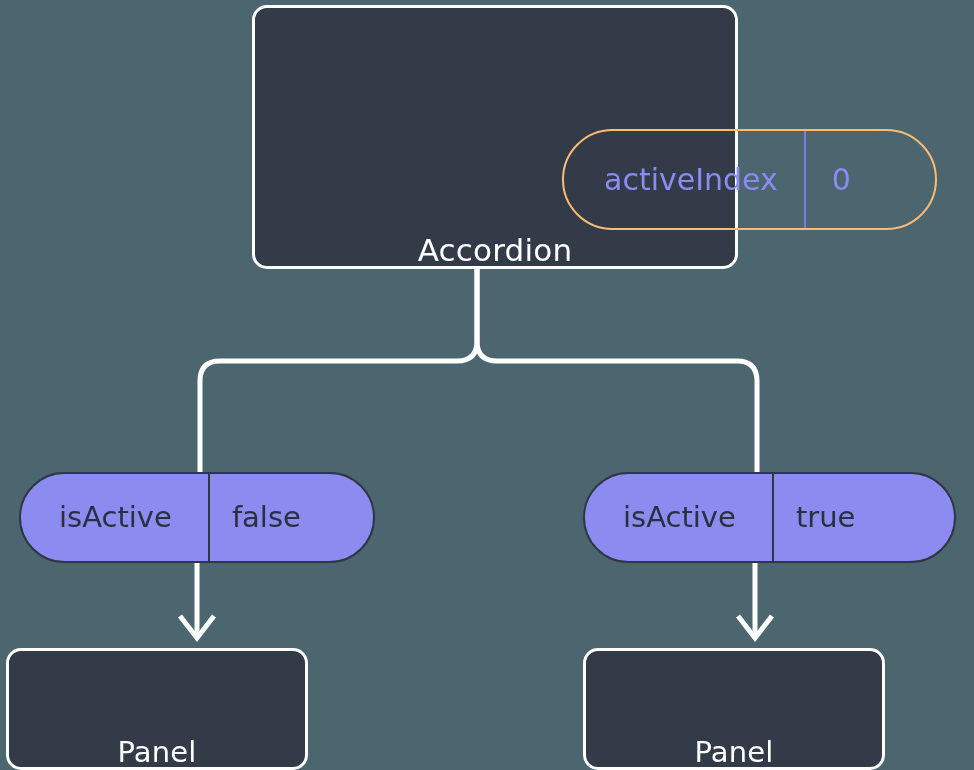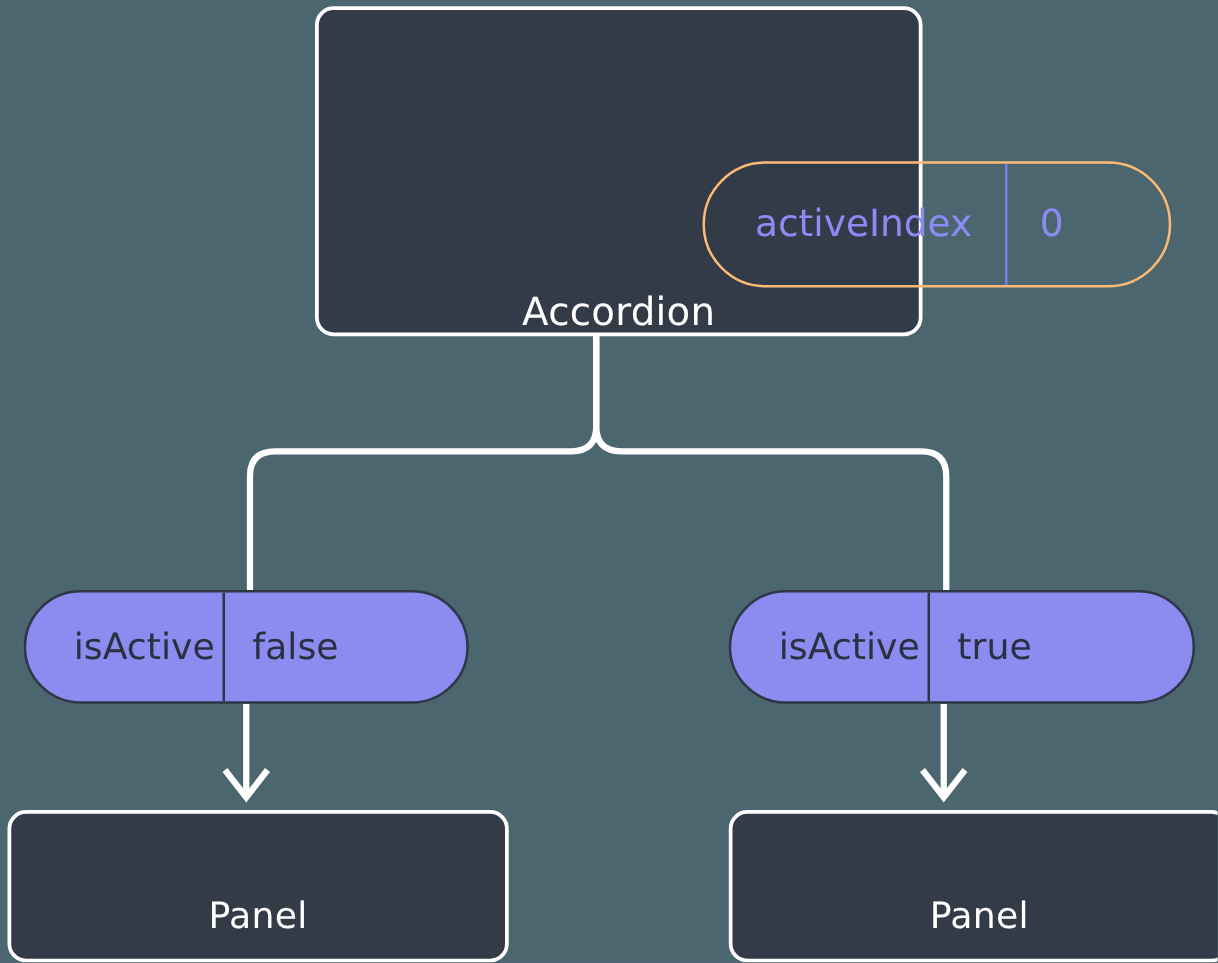--- a/index.html
+++ b/index.html
@@ -54,23 +54,23 @@
     left: 252px;
     top: 5px;
     width: 486px;
     height: 264px;
     justify-content: flex-end;
   }
   #accordion-box .node-title { margin-top: 50px; }
 
   .panel-box {
     top: 648px;
-    width: 401px;
+    width: 302px;
     height: 122px;
-    justify-content: center;
+    justify-content: flex-end;
   }
   .panel-box .node-title { margin-top: 46px; font-size: 29px; }
   #panel-left  { left: 6px; }
   #panel-right { left: 583px; }
 
   
   .pill {
     position: absolute;
     box-sizing: border-box;
     display: flex;
@@ -107,21 +107,21 @@
 
   
   .pill.filled {
     background: #8b8bf0;
     border: 2px solid #2f3646;
   }
   .pill.filled .seg {
     color: #2b3040;
     font-size: 29px;
   }
-  .pill.filled .seg.key   { padding: 0 6px 0 38px; }
+  .pill.filled .seg.key   { padding: 0 36px 0 38px; }
   .pill.filled .seg.value { padding: 0 38px 0 22px; border-left: 2px solid #2f3646; }
 
   #pill-is-active-true {
     left: 19px;
     top: 472px;
     width: 356px;
     height: 91px;
   }
   #pill-is-active-false {
     left: 583px;

